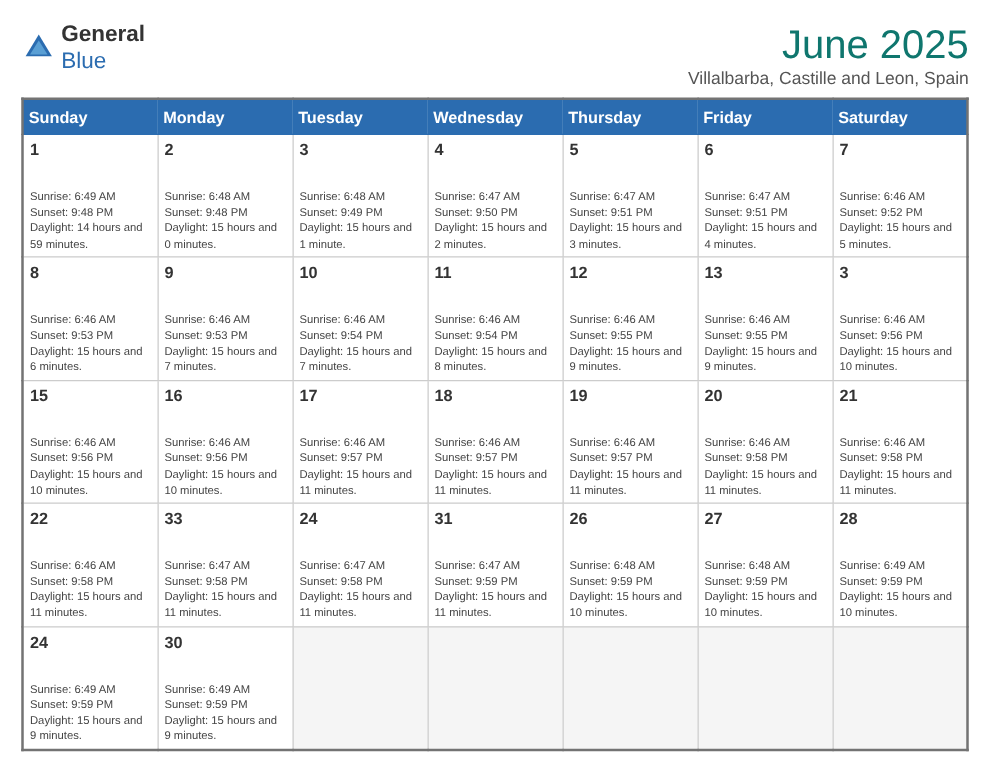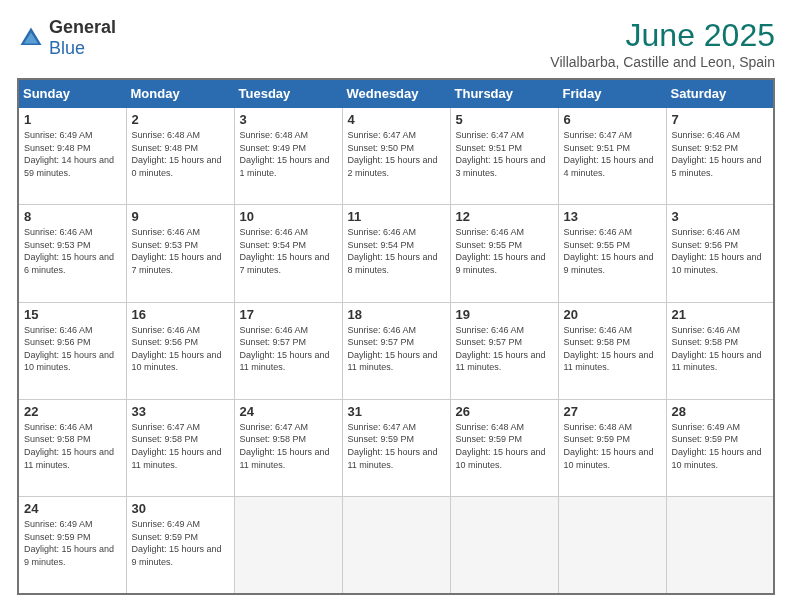--- a/index.html
+++ b/index.html
@@ -86,20 +86,21 @@
       font-size: 13px;
       font-weight: bold;
       color: #333;
       display: block;
       margin-bottom: 2px;
     }
     .day-info {
       font-size: 9px;
       color: #444;
       line-height: 1.4;
+      margin-top: 24px;
     }
   </style>
 </head>
 <body>
 
 <div class="page">
   <div class="header">
     <div class="logo">
       <svg class="logo-icon" viewBox="0 0 40 40">
         <polygon points="20,5 35,30 5,30" fill="#2b6cb0"></polygon>

